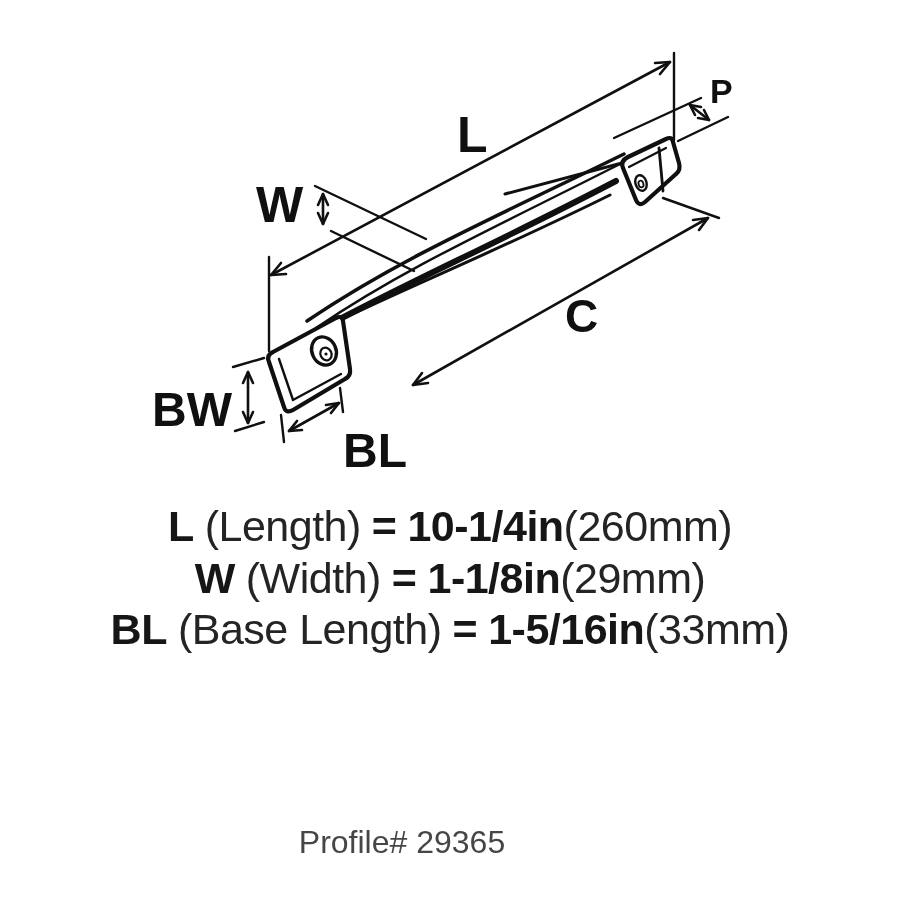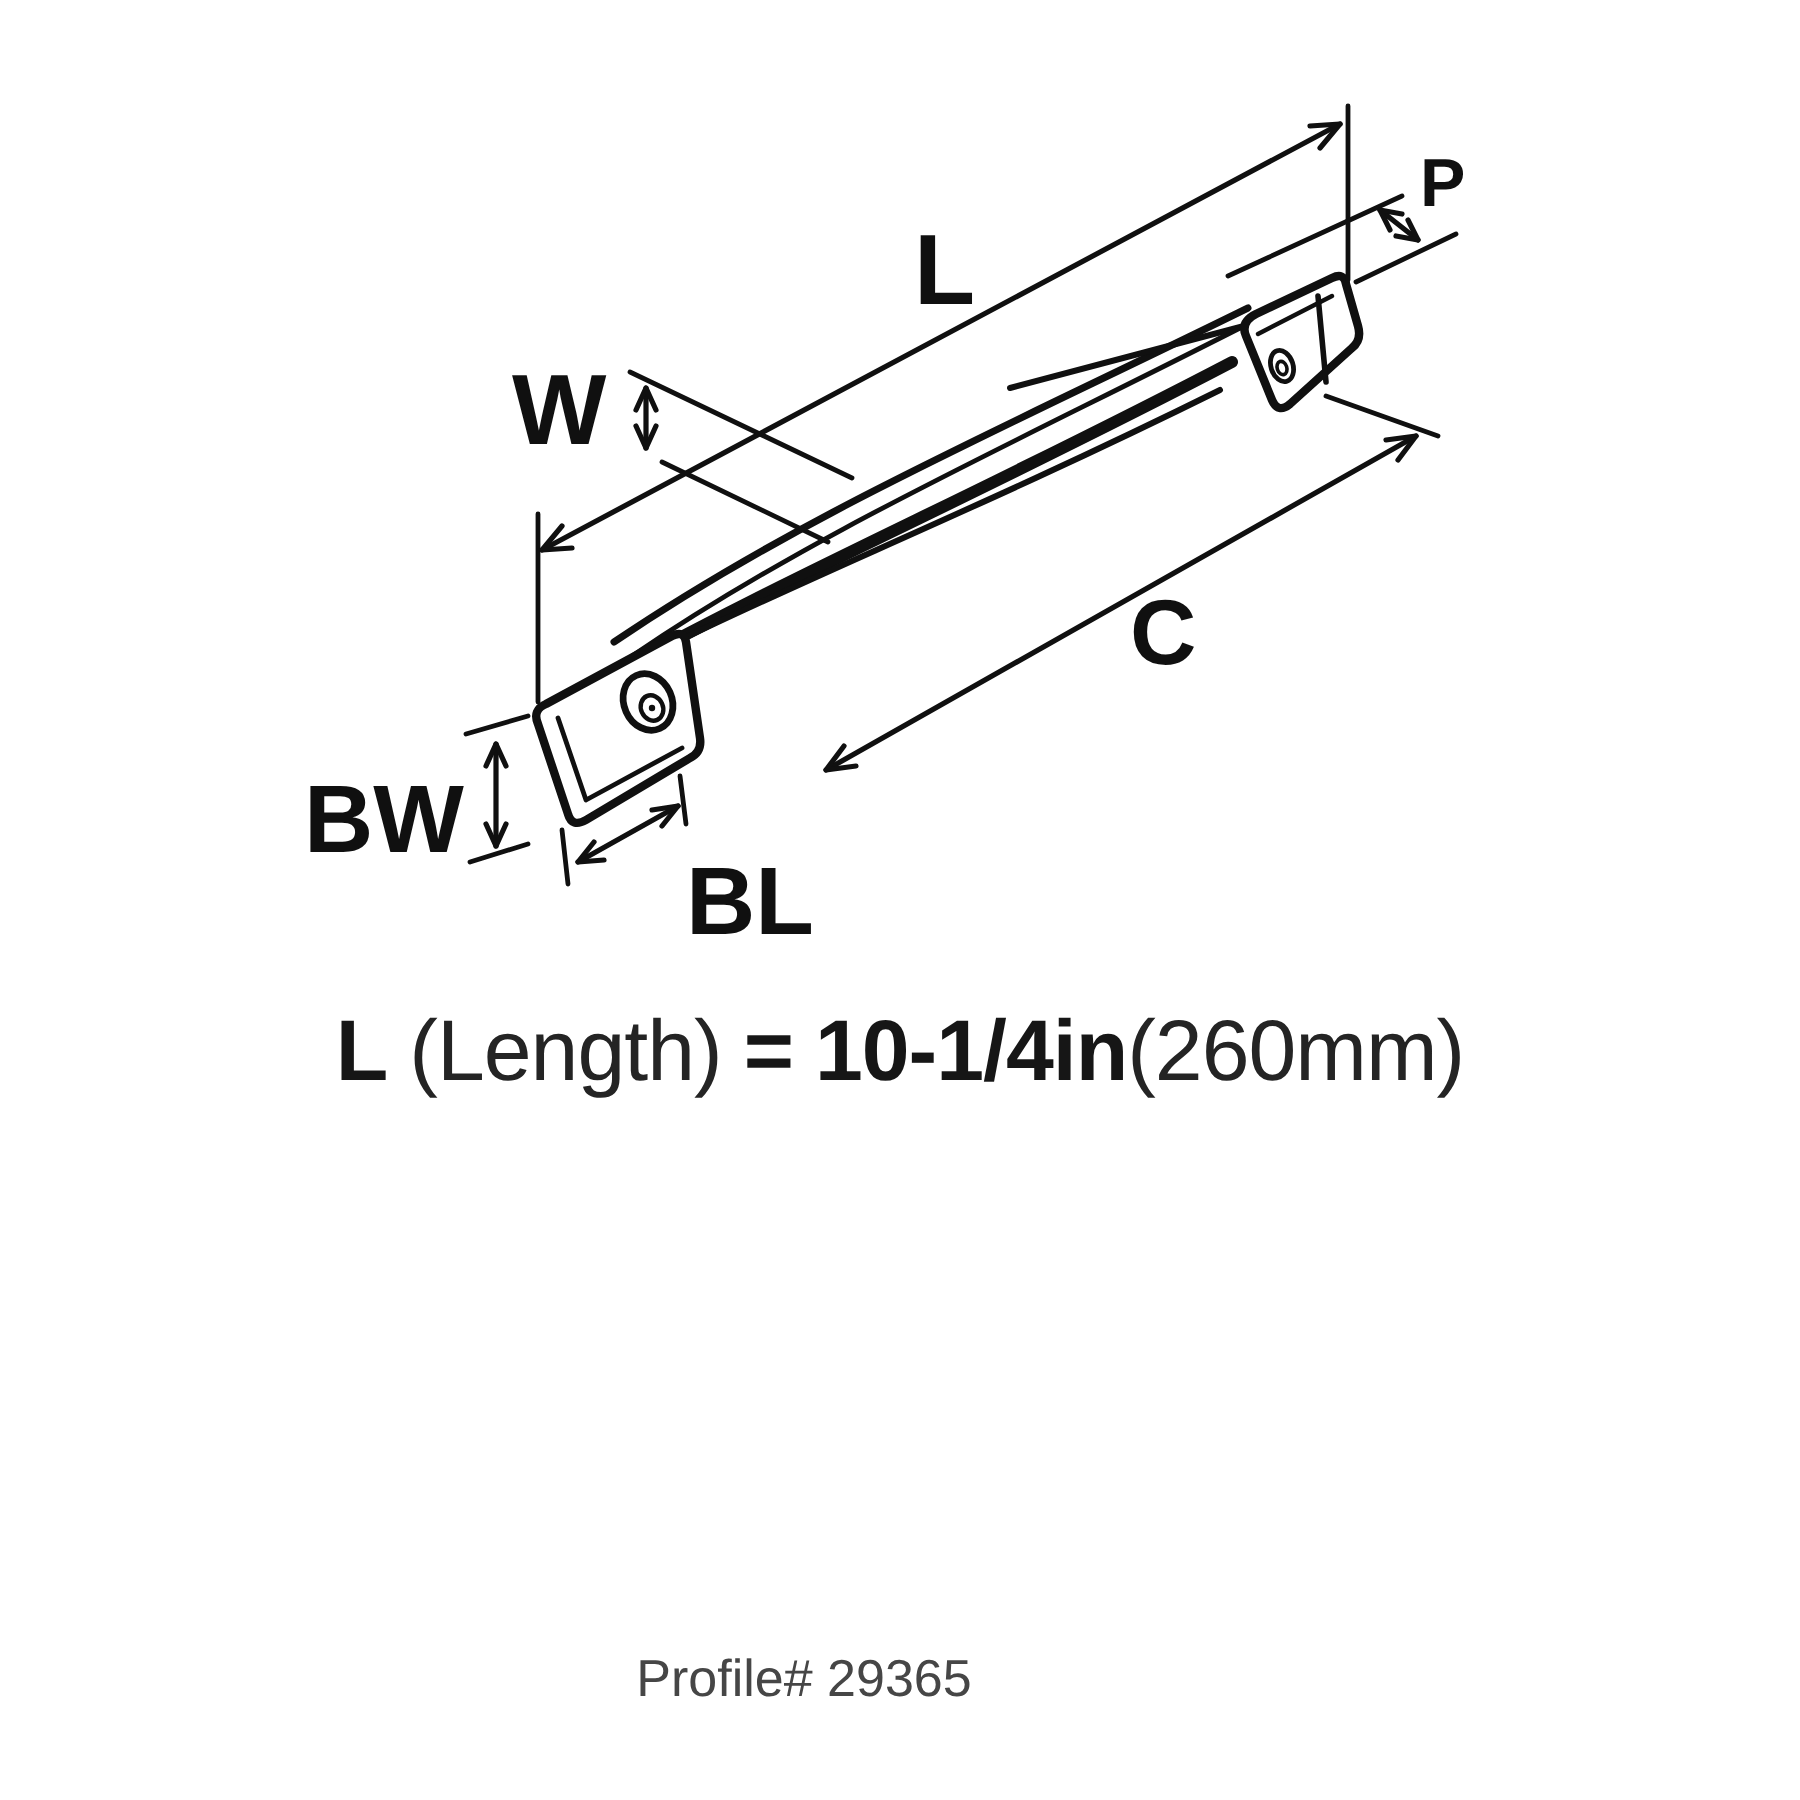--- a/index.html
+++ b/index.html
@@ -17,21 +17,21 @@
     white-space:nowrap;
   }
   .spec-line span{display:inline;}
   .sp-label,.sp-eq,.sp-inch{font-weight:700;color:#161616;}
   .sp-name,.sp-mm{font-weight:400;color:#242424;}
   .sp-label{margin-right:11px;}
   .sp-name{margin-right:11px;}
   .sp-eq{margin-right:11px;}
   .footer{
     position:absolute;left:0;top:824px;width:804px;
-    text-align:center;font-size:26px;color:#464646;letter-spacing:0;
+    text-align:center;font-size:32px;color:#464646;letter-spacing:0;
   }
   svg text{font-family:"Liberation Sans",sans-serif;font-weight:700;fill:#101010;}
 </style>
 </head>
 <body>
 
 <div class="stage">
 
   <svg class="diagram" viewBox="0 0 900 480" width="900" height="480" fill="none" stroke="#101010" stroke-linecap="round" stroke-linejoin="round">
 
@@ -106,17 +106,23 @@
       <text x="565" y="332" font-size="46">C</text>
       <text x="343" y="467" font-size="48">BL</text>
       <text x="152" y="426" font-size="48">BW</text>
     </g>
   </svg>
 
   <div class="specs">
     <div class="spec-line">
       <span class="sp-label">L</span><span class="sp-name">(Length)</span><span class="sp-eq">=</span><span class="sp-inch">10-1/4in</span><span class="sp-mm">(260mm)</span>
     </div>
+    <div class="spec-line">
+      <span class="sp-label">W</span><span class="sp-name">(Width)</span><span class="sp-eq">=</span><span class="sp-inch">1-1/8in</span><span class="sp-mm">(29mm)</span>
+    </div>
+    <div class="spec-line">
+      <span class="sp-label">BL</span><span class="sp-name">(Base Length)</span><span class="sp-eq">=</span><span class="sp-inch">1-5/16in</span><span class="sp-mm">(33mm)</span>
+    </div>
   </div>
 
   <div class="footer">Profile# 29365</div>
 
 </div>
 
 </body></html>

